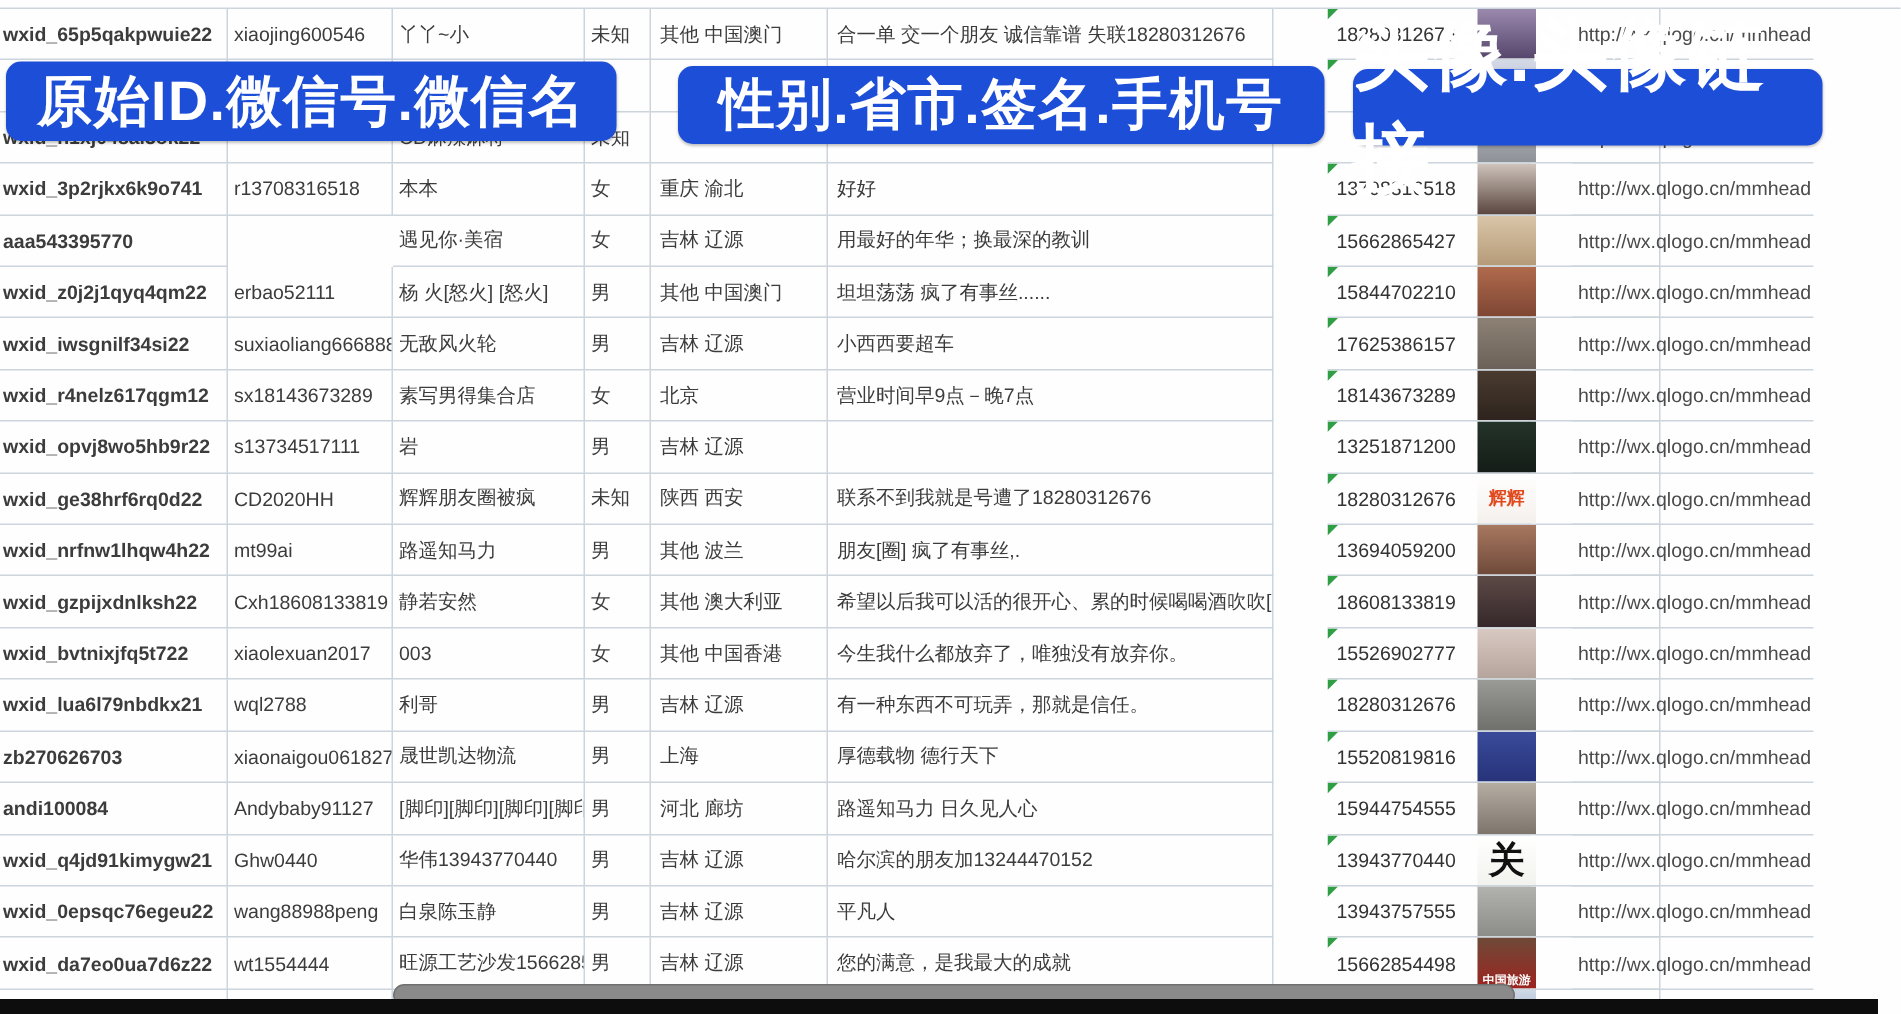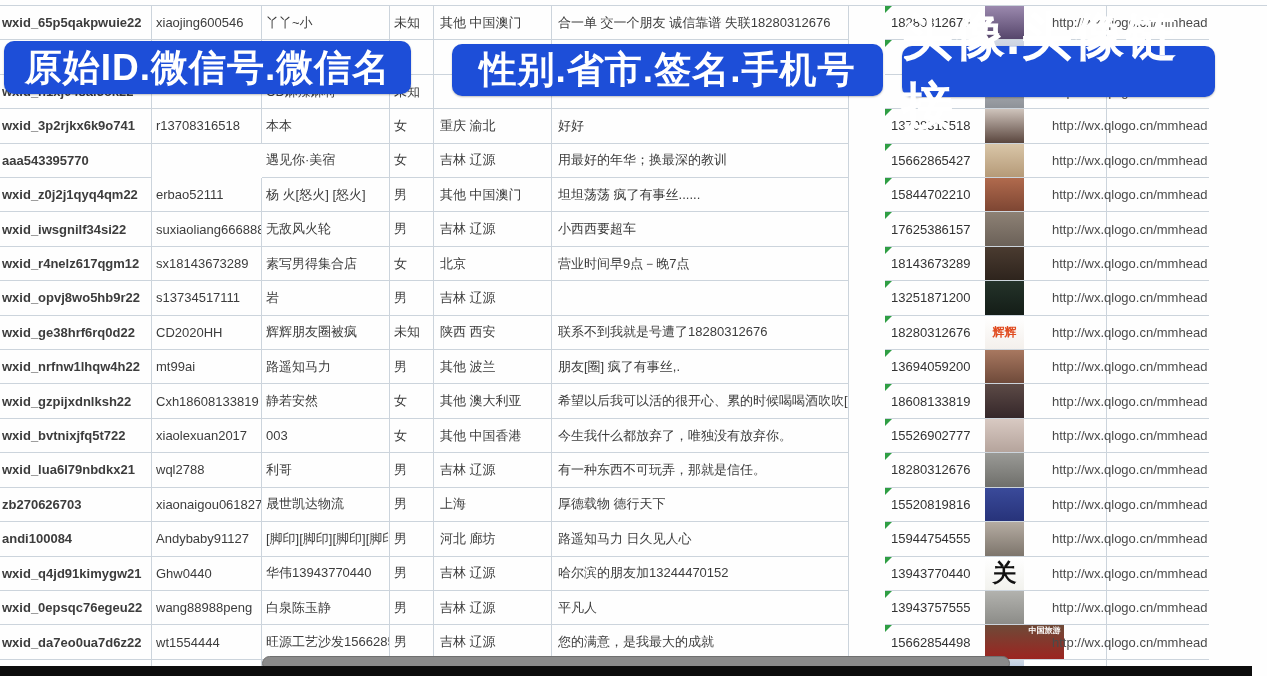--- a/index.html
+++ b/index.html
@@ -20,21 +20,21 @@
   .c6{left:552px;width:297px;padding-left:6px;}
   .c7{left:885px;width:135px;padding-left:6px;color:#333;}
   .c7.indent{padding-left:36px;}
   .c8{left:984px;width:123px;padding-left:0;}
   .c9{left:1048px;width:161px;border-right:none;color:#4a4a4a;}
   .tri{position:absolute;left:0;top:0;width:0;height:0;
        border-top:7px solid #2f9e44;border-right:7px solid transparent;}
   .avatar{position:absolute;left:1px;top:0;bottom:0;width:39px;
           display:flex;align-items:center;justify-content:center;
           overflow:hidden;font-weight:bold;}
-  .avatar.bottom{align-items:flex-start;padding-left:40px;}
+  .avatar.bottom{align-items:flex-end;}
   .banner{position:absolute;background:#1d4ed8;color:#ffffff;font-weight:bold;
           border-radius:10px;display:flex;align-items:center;justify-content:center;
           letter-spacing:1px;box-shadow:0 1px 2px rgba(0,0,0,.25);
           font-family:"Liberation Sans","DejaVu Sans",sans-serif;}
   .banner-1{left:4px;top:41px;width:407px;height:53px;font-size:37px;}
   .banner-2{left:452px;top:44px;width:431px;height:52px;font-size:37px;}
   .banner-3{left:902px;top:46px;width:313px;height:51px;font-size:51px;}
   .bottom-bar{position:absolute;left:0;top:666px;width:1252px;height:10px;background:#0d0d0d;}
   .hthumb{position:absolute;left:262px;top:656px;width:748px;height:15px;
           background:#8a8a8a;border-radius:8px;border:1px solid #707070;box-sizing:border-box;}

